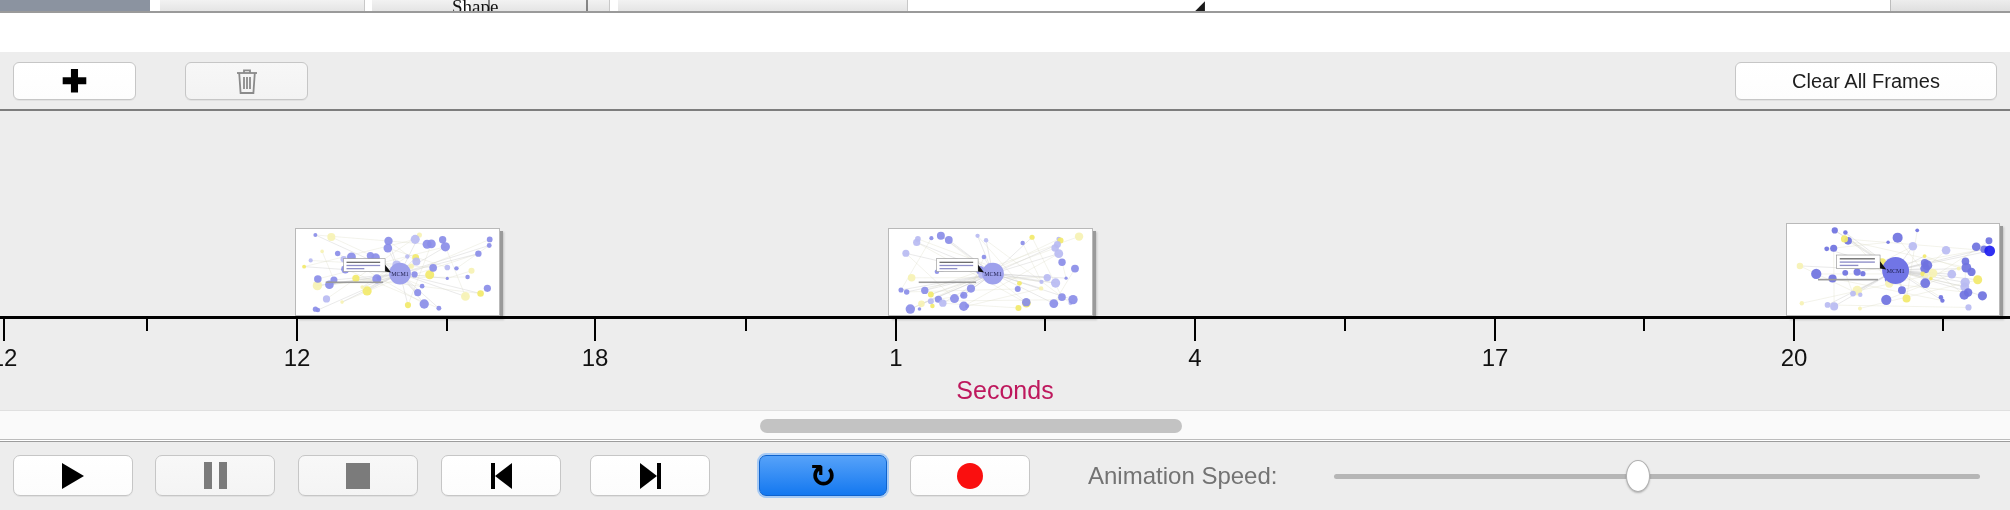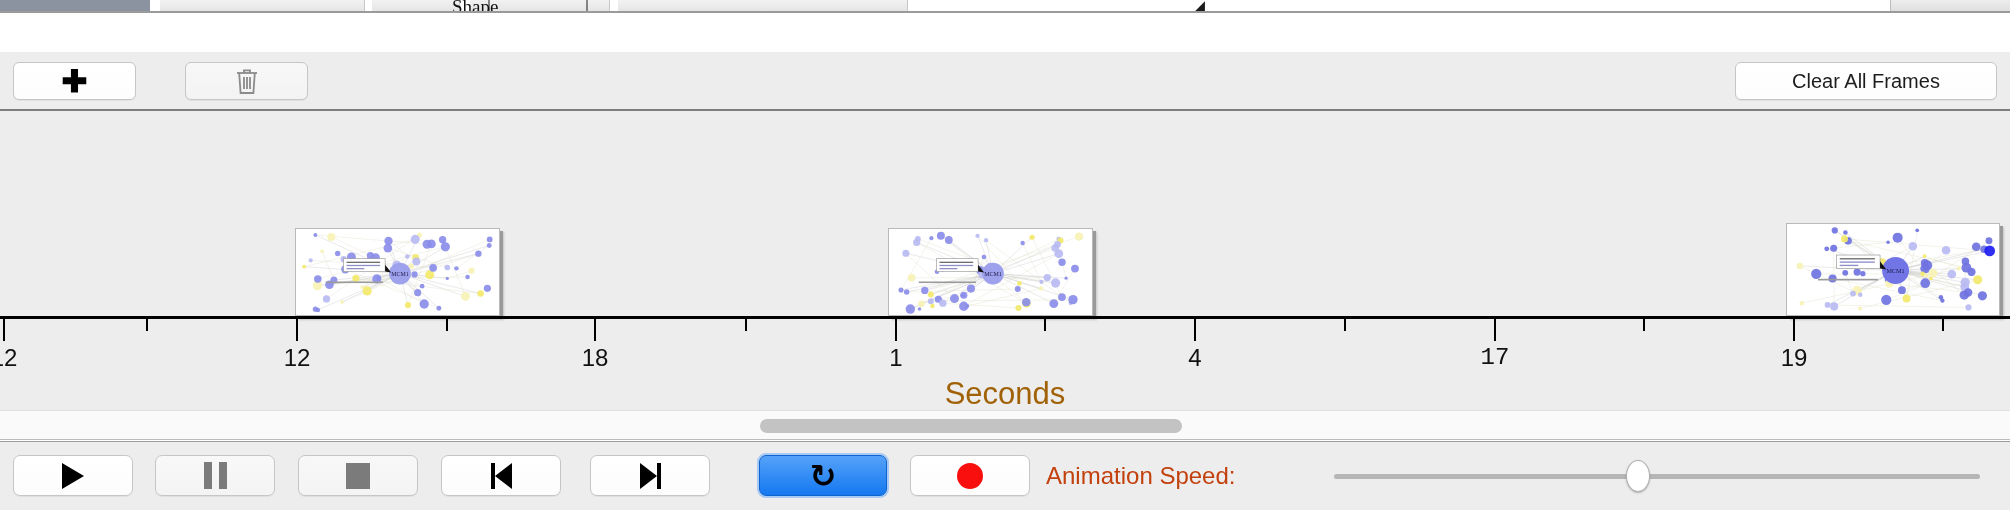--- a/index.html
+++ b/index.html
@@ -86,21 +86,21 @@
 
   
   .axis { position:absolute; left:0; top:205px; width:2010px; height:96px; }
   .axis-line { position:absolute; left:0; top:0; width:2010px; height:3px; background:#000; }
   .tick { position:absolute; top:3px; width:2px; background:#000; }
   .tick.major { height:22px; }
   .tick.minor { height:12px; }
   .tick-label { position:absolute; top:28px; font-size:24px; color:#111;
                 transform:translateX(-50%); white-space:nowrap; }
   .axis-title { position:absolute; left:0; top:60px; width:2010px; text-align:center;
-                font-size:31px; color:#a16207; }
+                font-size:25px; color:#be185d; }
 
   
   .hscroll {
     position:absolute; left:0; top:410px; width:2010px; height:30px;
     background:#fafafa; border-top:1px solid #e0e0e0; border-bottom:1px solid #bcbcbc;
   }
   .hscroll-thumb {
     position:absolute; top:8px; left:760px; width:422px; height:14px;
     background:#c3c3c3; border-radius:7px;
   }
@@ -137,22 +137,22 @@
   .ic-prev, .ic-next { display:flex; align-items:center; }
   .ic-prev i, .ic-next i { display:block; width:4px; height:26px; background:#000; }
   .ic-prev .tri { width:0;height:0;border-right:17px solid #000;
                   border-top:13px solid transparent;border-bottom:13px solid transparent; }
   .ic-next .tri { width:0;height:0;border-left:17px solid #000;
                   border-top:13px solid transparent;border-bottom:13px solid transparent; }
   .ic-loop   { font-size:32px; line-height:1; color:#000; font-weight:bold;
                font-family:"DejaVu Sans", sans-serif; }
   .ic-rec    { width:26px; height:26px; border-radius:50%; background:#fa0f0f; }
 
-  .speed-label { position:absolute; left:1046px; top:13px; height:41px;
-                 line-height:41px; font-size:24px; color:#c2410c; }
+  .speed-label { position:absolute; left:1088px; top:13px; height:41px;
+                 line-height:41px; font-size:24px; color:#737373; }
   .slider { position:absolute; left:1334px; top:32px; width:646px; height:5px;
             background:#b6b6b6; border-radius:3px; }
   .slider-thumb { position:absolute; left:303px; top:-14px; width:24px; height:32px;
             background:#fff; border:1px solid #b0b0b0; border-radius:50%;
             box-shadow:0 1px 2px rgba(0,0,0,.25); }
 </style>
 </head>
 <body>
 
 <div id="app">
@@ -576,23 +576,23 @@
           <div class="tick-label" style="left: 4px;">12</div>
           <div class="tick major" style="left: 296px;"></div>
           <div class="tick-label" style="left: 297px;">12</div>
           <div class="tick major" style="left: 594px;"></div>
           <div class="tick-label" style="left: 595px;">18</div>
           <div class="tick major" style="left: 895px;"></div>
           <div class="tick-label" style="left: 896px;">1</div>
           <div class="tick major" style="left: 1194px;"></div>
           <div class="tick-label" style="left: 1195px;">4</div>
           <div class="tick major" style="left: 1494px;"></div>
-          <div class="tick-label" style="left: 1495px; font-family: Liberation Mono, monospace;">17</div>
+          <div class="tick-label" style="left: 1495px;">17</div>
           <div class="tick major" style="left: 1793px;"></div>
-          <div class="tick-label" style="left: 1794px;">19</div>
+          <div class="tick-label" style="left: 1794px;">20</div>
           <div class="tick minor" style="left: 146px;"></div>
           <div class="tick minor" style="left: 446px;"></div>
           <div class="tick minor" style="left: 745px;"></div>
           <div class="tick minor" style="left: 1044px;"></div>
           <div class="tick minor" style="left: 1344px;"></div>
           <div class="tick minor" style="left: 1643px;"></div>
           <div class="tick minor" style="left: 1942px;"></div>
         </div>
       <div class="axis-title">Seconds</div>
     </div>

